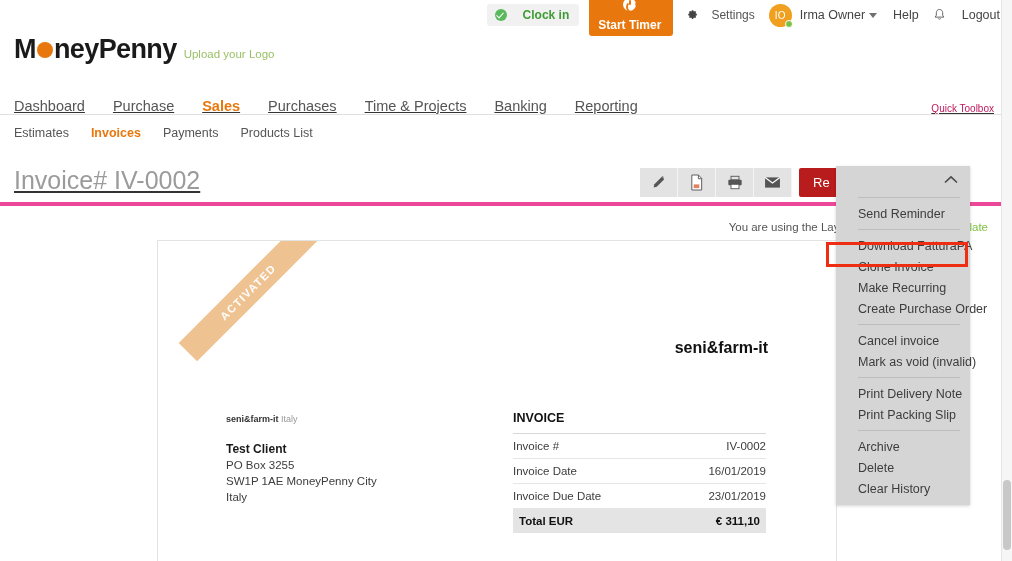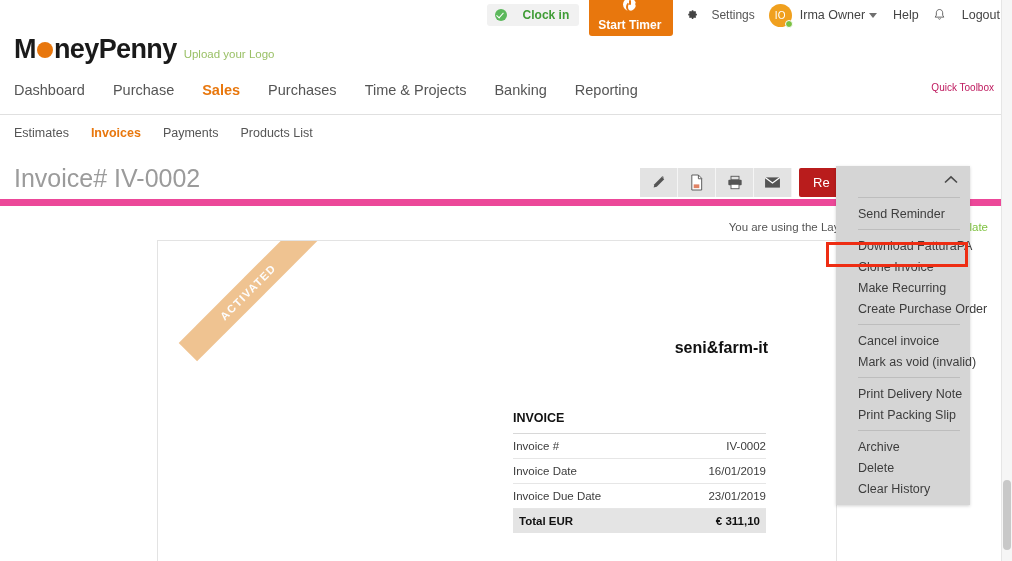--- a/index.html
+++ b/index.html
@@ -91,41 +91,41 @@
   .logo-dot {
     display: inline-block; width: 16px; height: 16px; border-radius: 50%;
     background: #e8770d; margin: 0 1px;
   }
   .upload-logo { font-size: 11.5px; color: #9ac066; margin-left: 7px; cursor: pointer; }
 
   
   .mainnav {
     position: absolute; top: 82px; left: 0; width: 1008px; height: 33px;
     border-bottom: 1px solid #e0e0e0;
-    display: flex; align-items: flex-start; padding: 0 14px;
+    display: flex; align-items: flex-end; padding: 0 14px; text-decoration: underline;
   }
   .nav-item {
     font-size: 14.5px; color: #555; margin-right: 28px; cursor: pointer;
   }
   .nav-item.active { color: #e8770d; font-weight: bold; }
   .nav-right { margin-left: auto; font-size: 10px; color: #be185d; cursor: pointer; }
 
   
   .subnav {
     position: absolute; top: 119px; left: 0; width: 1012px; height: 28px;
     display: flex; align-items: center; padding: 0 14px;
   }
   .sub-item { font-size: 12.5px; color: #555; margin-right: 22px; cursor: pointer; }
   .sub-item.active { color: #e8770d; font-weight: bold; }
 
   
   .title-row {
     position: absolute; top: 158px; left: 0; width: 1012px; height: 48px;
-    border-bottom: 7px solid #ec4899;
-    display: flex; align-items: center; padding: 0 14px;
+    border-bottom: 4px solid #ec4899;
+    display: flex; align-items: center; padding: 0 14px; text-decoration: underline;
   }
   .page-title { font-size: 25px; color: #9b9b9b; font-weight: normal; }
 
   
   .toolbar {
     position: absolute; top: 168px; left: 640px;
     display: flex; align-items: stretch; height: 29px;
   }
   .tool-btn {
     width: 38px; background: #e3e3e3; border-right: 1px solid #f5f5f5;
@@ -323,20 +323,30 @@
   <div class="template-note">
     <span>You are using the Layout Template</span>
     <span class="tpl-link">Clean Template</span>
   </div>
 
   <div class="doc">
     <div class="ribbon-pos">ACTIVATED</div>
 
     <div class="company-name">seni&amp;farm-it</div>
 
+    <div class="addr-block">
+      <div class="addr-from">
+        <b>seni&amp;farm-it</b>
+        <span>Italy</span>
+      </div>
+      <div class="addr-name">Test Client</div>
+      <div class="addr-line">PO Box 3255</div>
+      <div class="addr-line">SW1P 1AE MoneyPenny City</div>
+      <div class="addr-line">Italy</div>
+    </div>
 
     <div class="inv-table">
       <div class="inv-head">INVOICE</div>
 
       <div class="inv-row">
         <span>Invoice #</span>
         <span>IV-0002</span>
       </div>
       <div class="inv-row">
         <span>Invoice Date</span>

